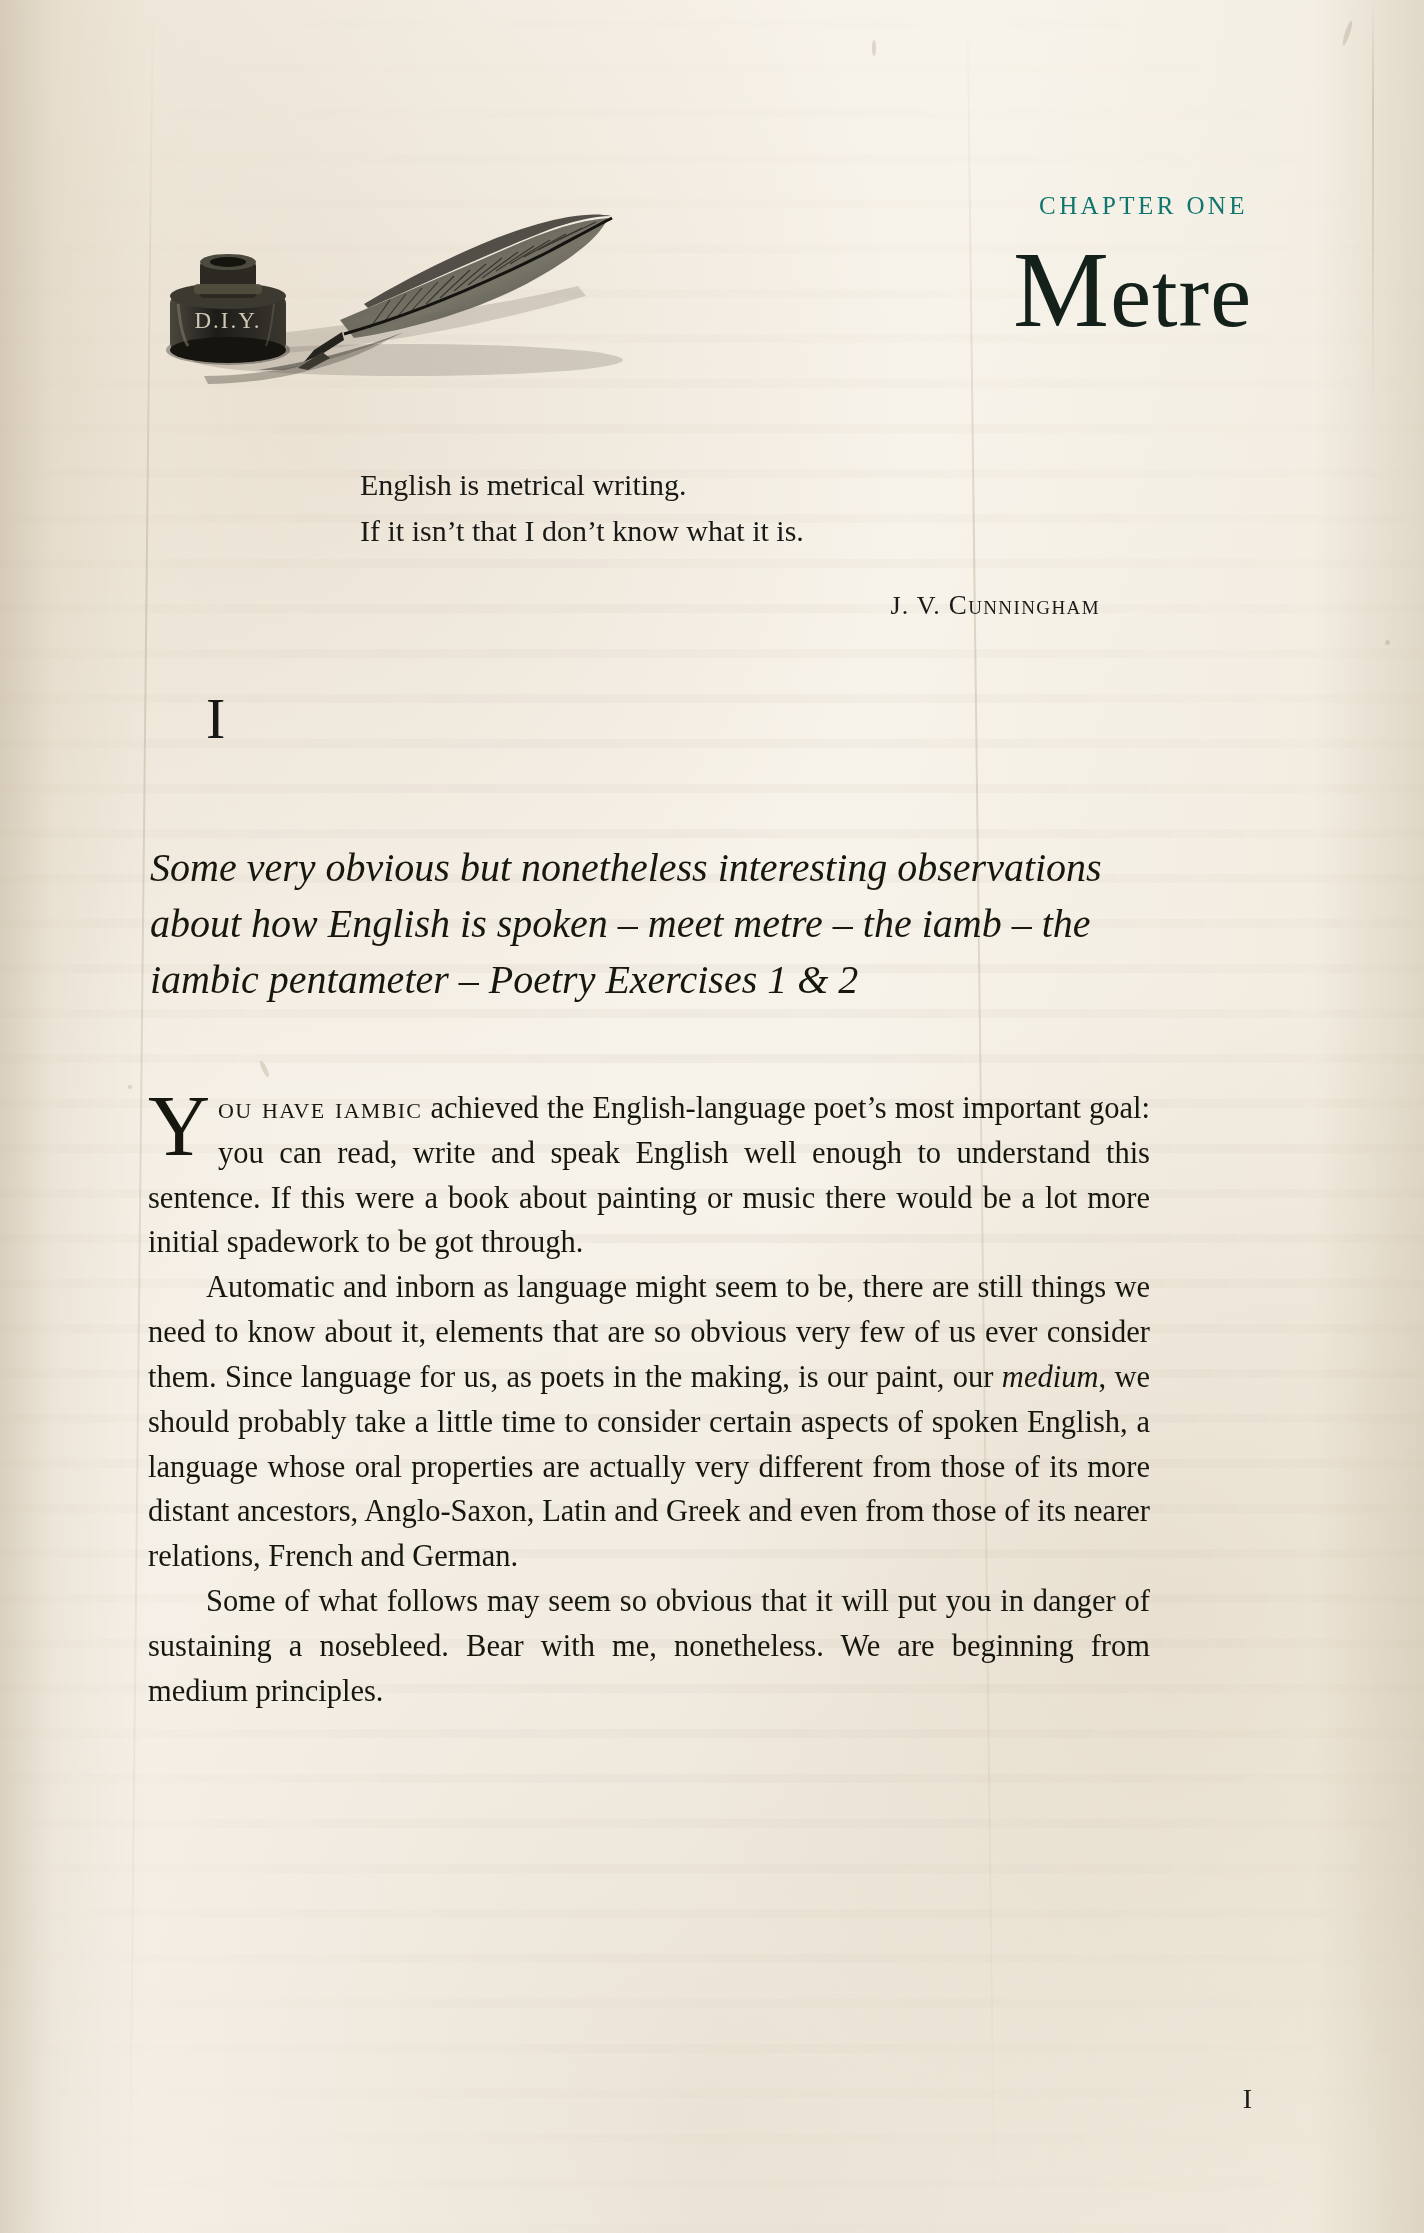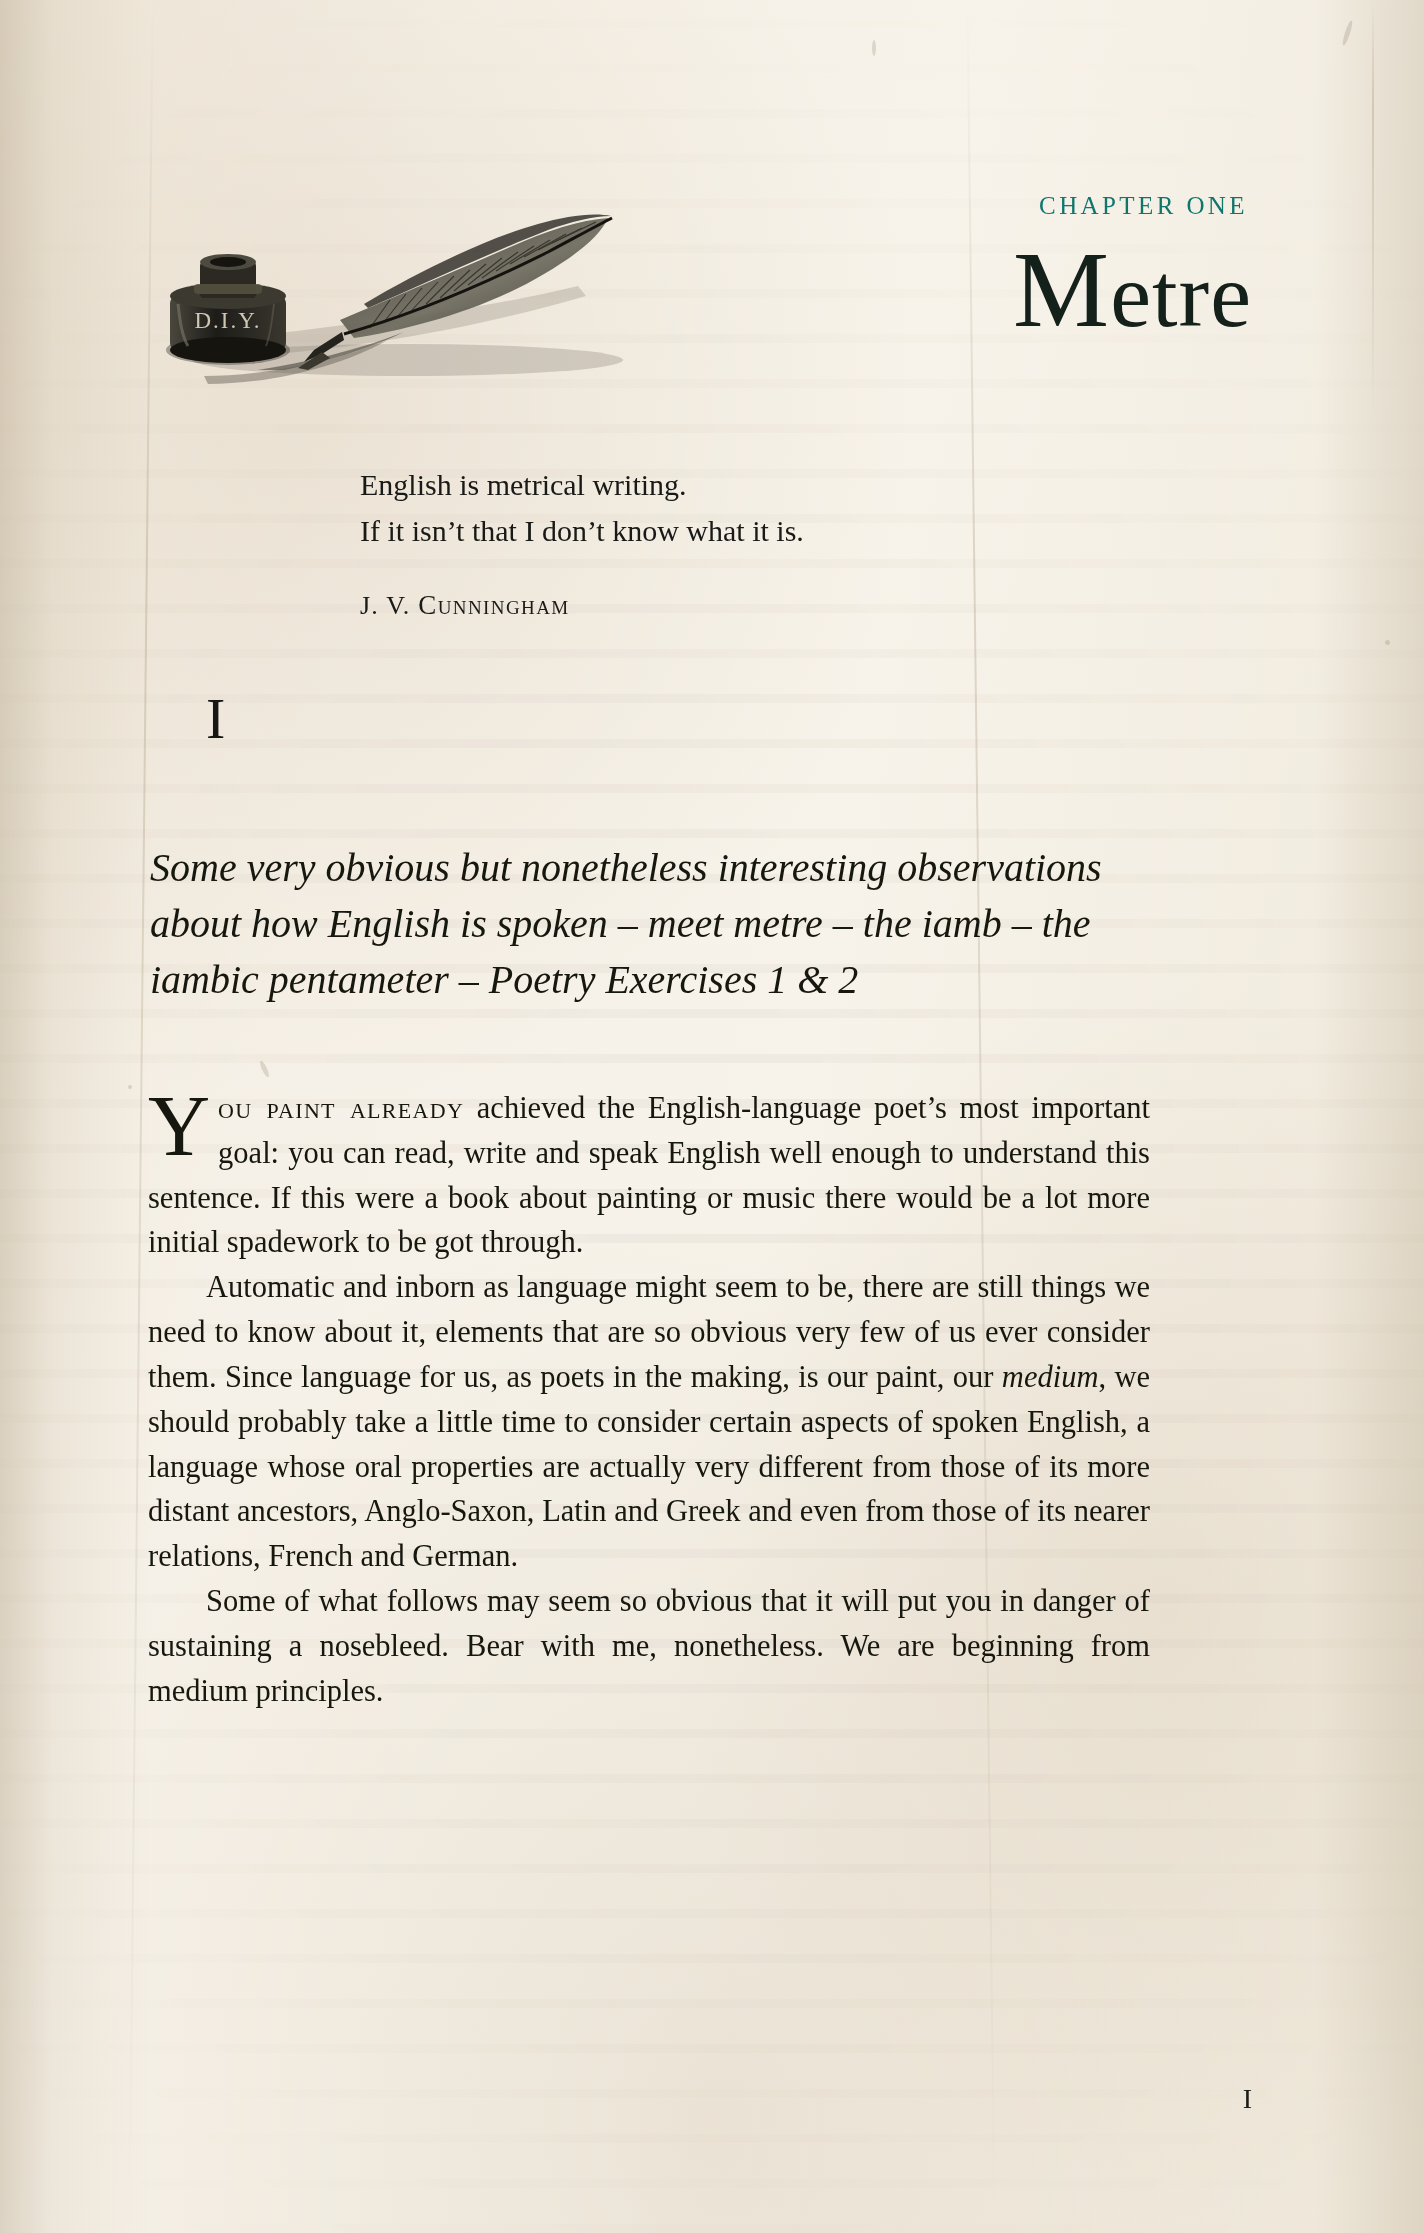--- a/index.html
+++ b/index.html
@@ -119,20 +119,21 @@
     width: 740px;
     font-size: 30px;
     line-height: 1.52;
     color: #191a17;
   }
   .epigraph-attrib {
     position: absolute;
     left: 212px;
     top: 590px;
     width: 740px;
+    text-align: right;
     font-size: 26px;
     letter-spacing: 1.2px;
   }
   .epigraph-attrib .sc {
     font-variant: small-caps;
     font-size: 27px;
     letter-spacing: 1.4px;
   }
 
   
@@ -298,20 +299,20 @@
     <div>English is metrical writing.</div>
     <div>If it isn’t that I don’t know what it is.</div>
   </div>
   <div class="epigraph-attrib"><span>J. V. </span><span class="sc">Cunningham</span></div>
 
   <div class="section-numeral">I</div>
 
   <div class="summary">Some very obvious but nonetheless interesting observations about how English is spoken – meet metre – the iamb – the iambic pentameter – Poetry Exercises 1 &amp; 2</div>
 
   <div class="body-text">
-    <p class="first"><span class="dropcap">Y</span><span class="smallcaps">ou paint already</span><span> achieved the English-language poet’s most important goal: you can read, write and speak English well enough to understand this sentence. If this were a book about painting or music there would be a lot more initial spadework to be got through.</span></p>
+    <p class="first"><span class="dropcap">Y</span><span class="smallcaps">ou have iambic</span><span> achieved the English-language poet’s most important goal: you can read, write and speak English well enough to understand this sentence. If this were a book about painting or music there would be a lot more initial spadework to be got through.</span></p>
     <p><span>Automatic and inborn as language might seem to be, there are still things we need to know about it, elements that are so obvious very few of us ever consider them. Since language for us, as poets in the making, is our paint, our </span><em>medium</em><span>, we should probably take a little time to consider certain aspects of spoken English, a language whose oral properties are actually very different from those of its more distant ancestors, Anglo-Saxon, Latin and Greek and even from those of its nearer relations, French and German.</span></p>
     <p>Some of what follows may seem so obvious that it will put you in danger of sustaining a nosebleed. Bear with me, nonetheless. We are beginning from medium principles.</p>
   </div>
 
   <div class="folio">I</div>
 
 </div>
 
 </body></html>

